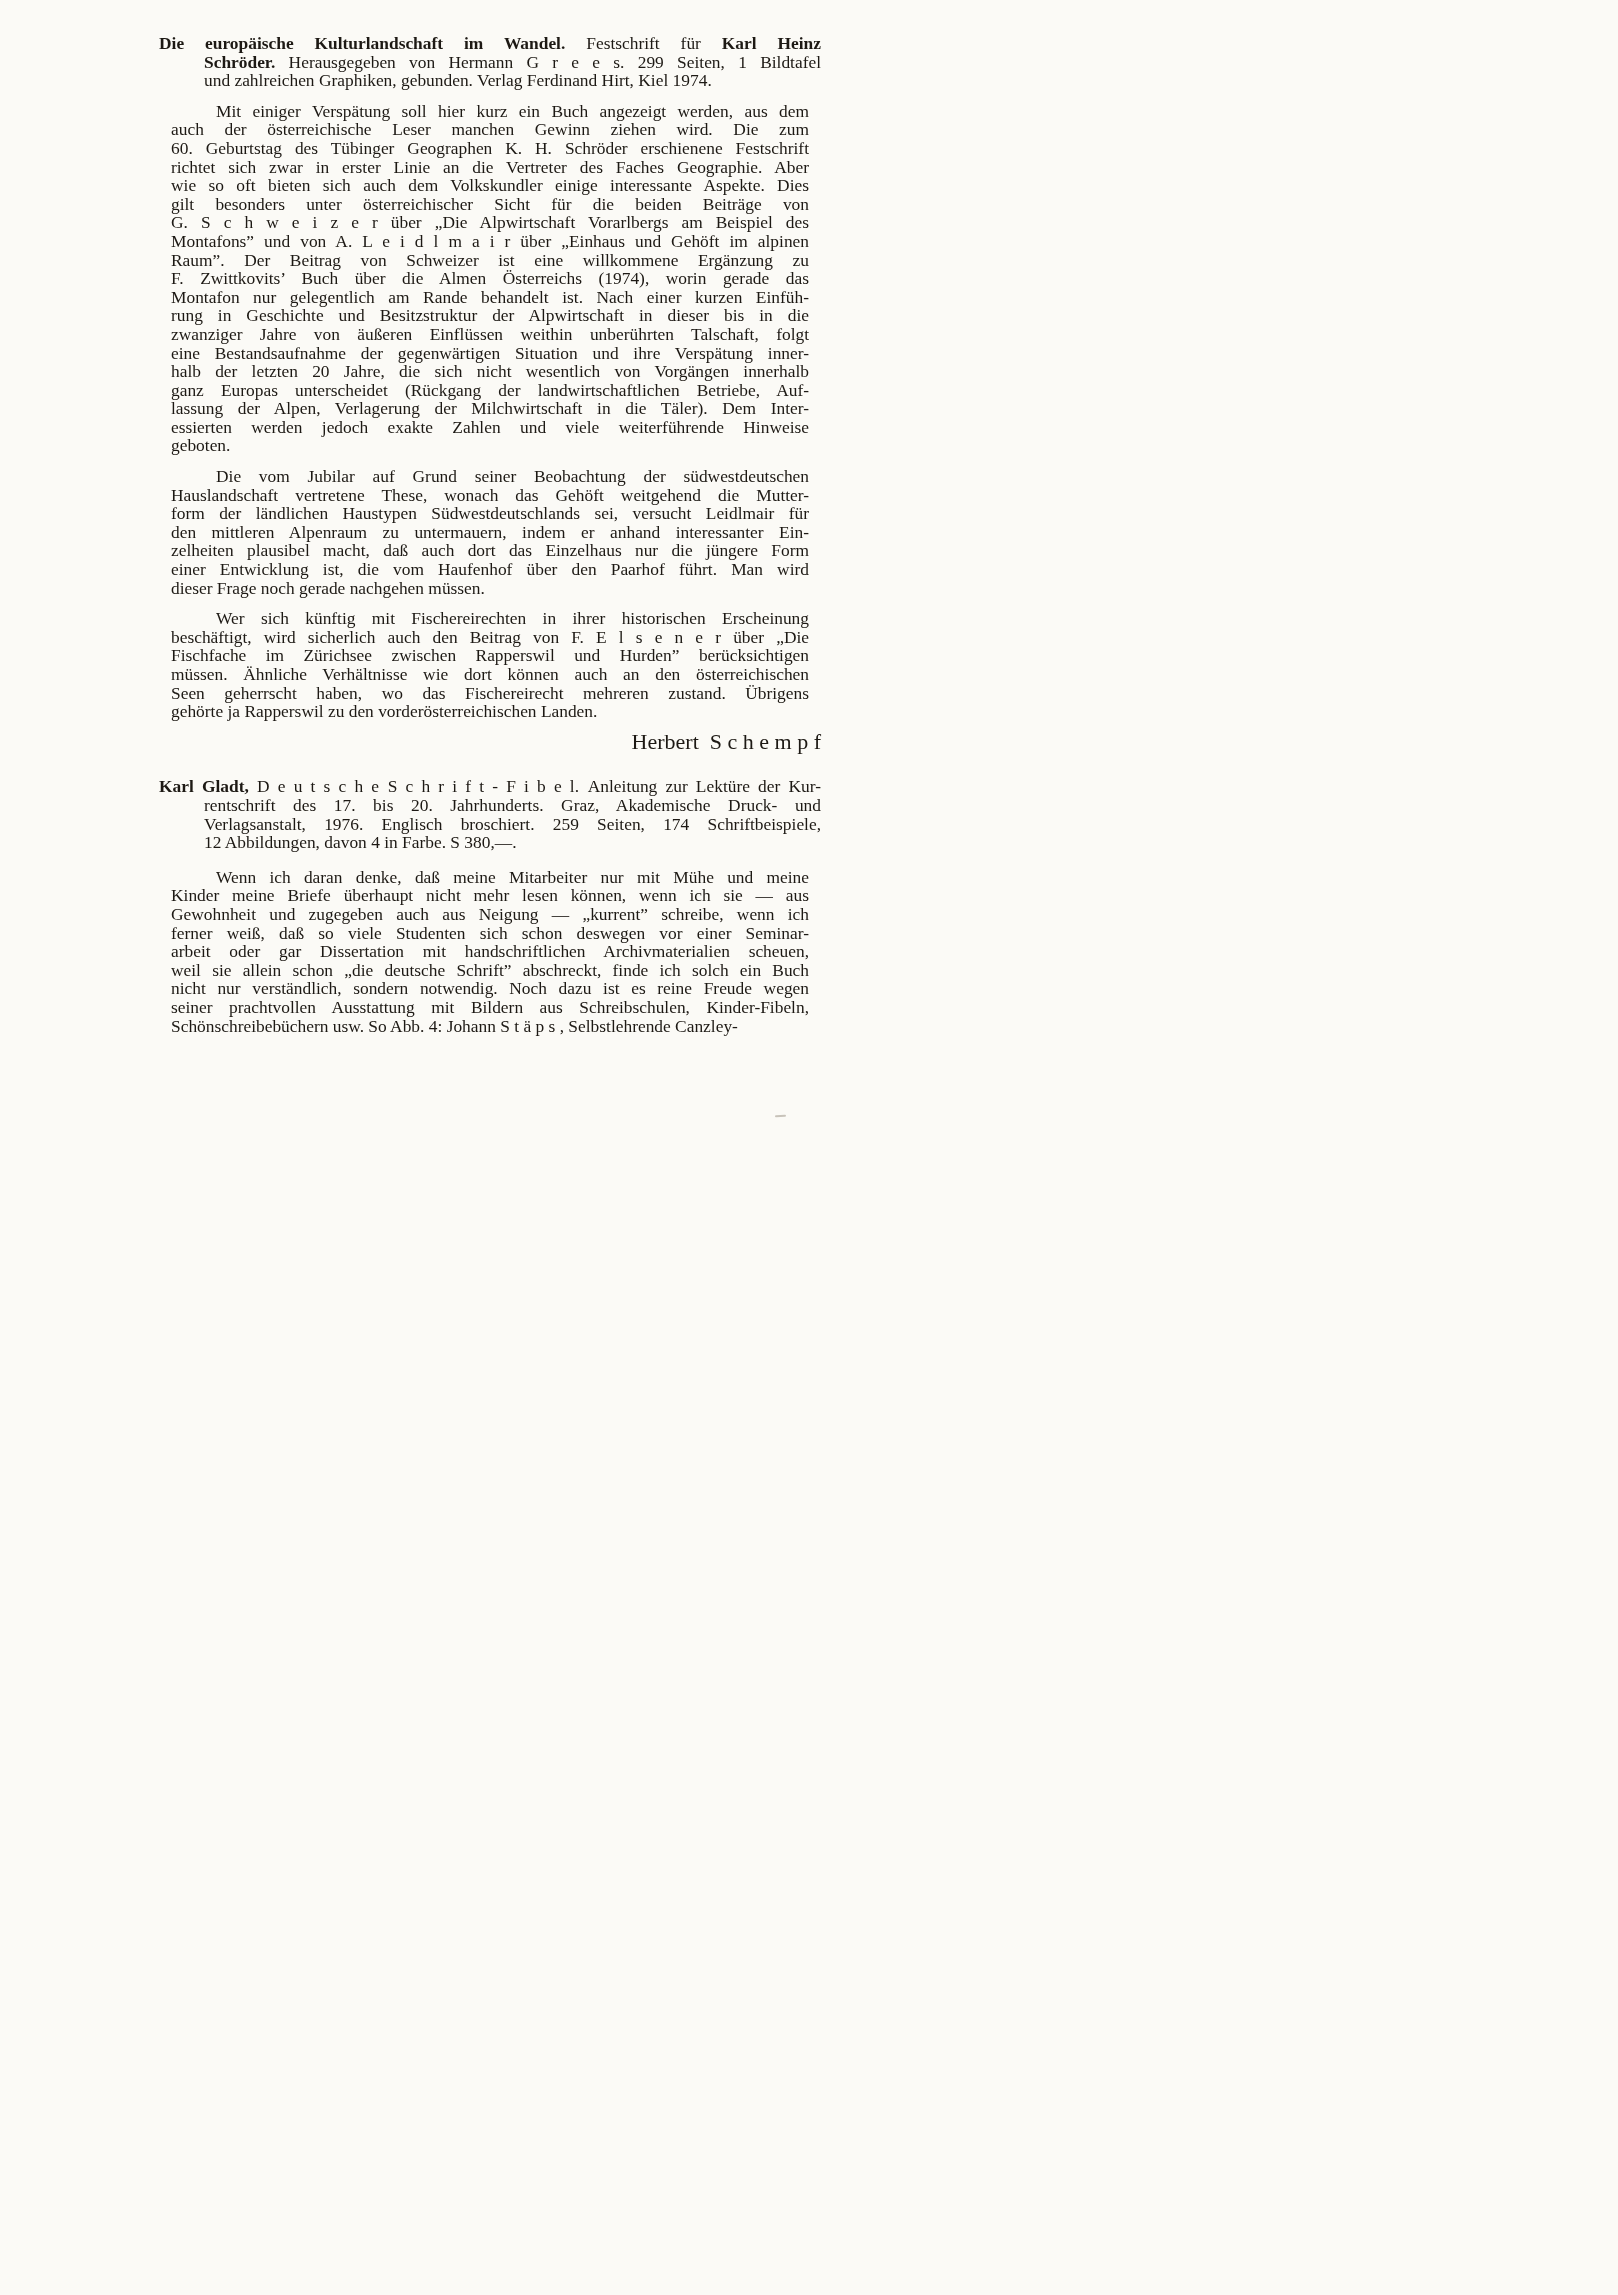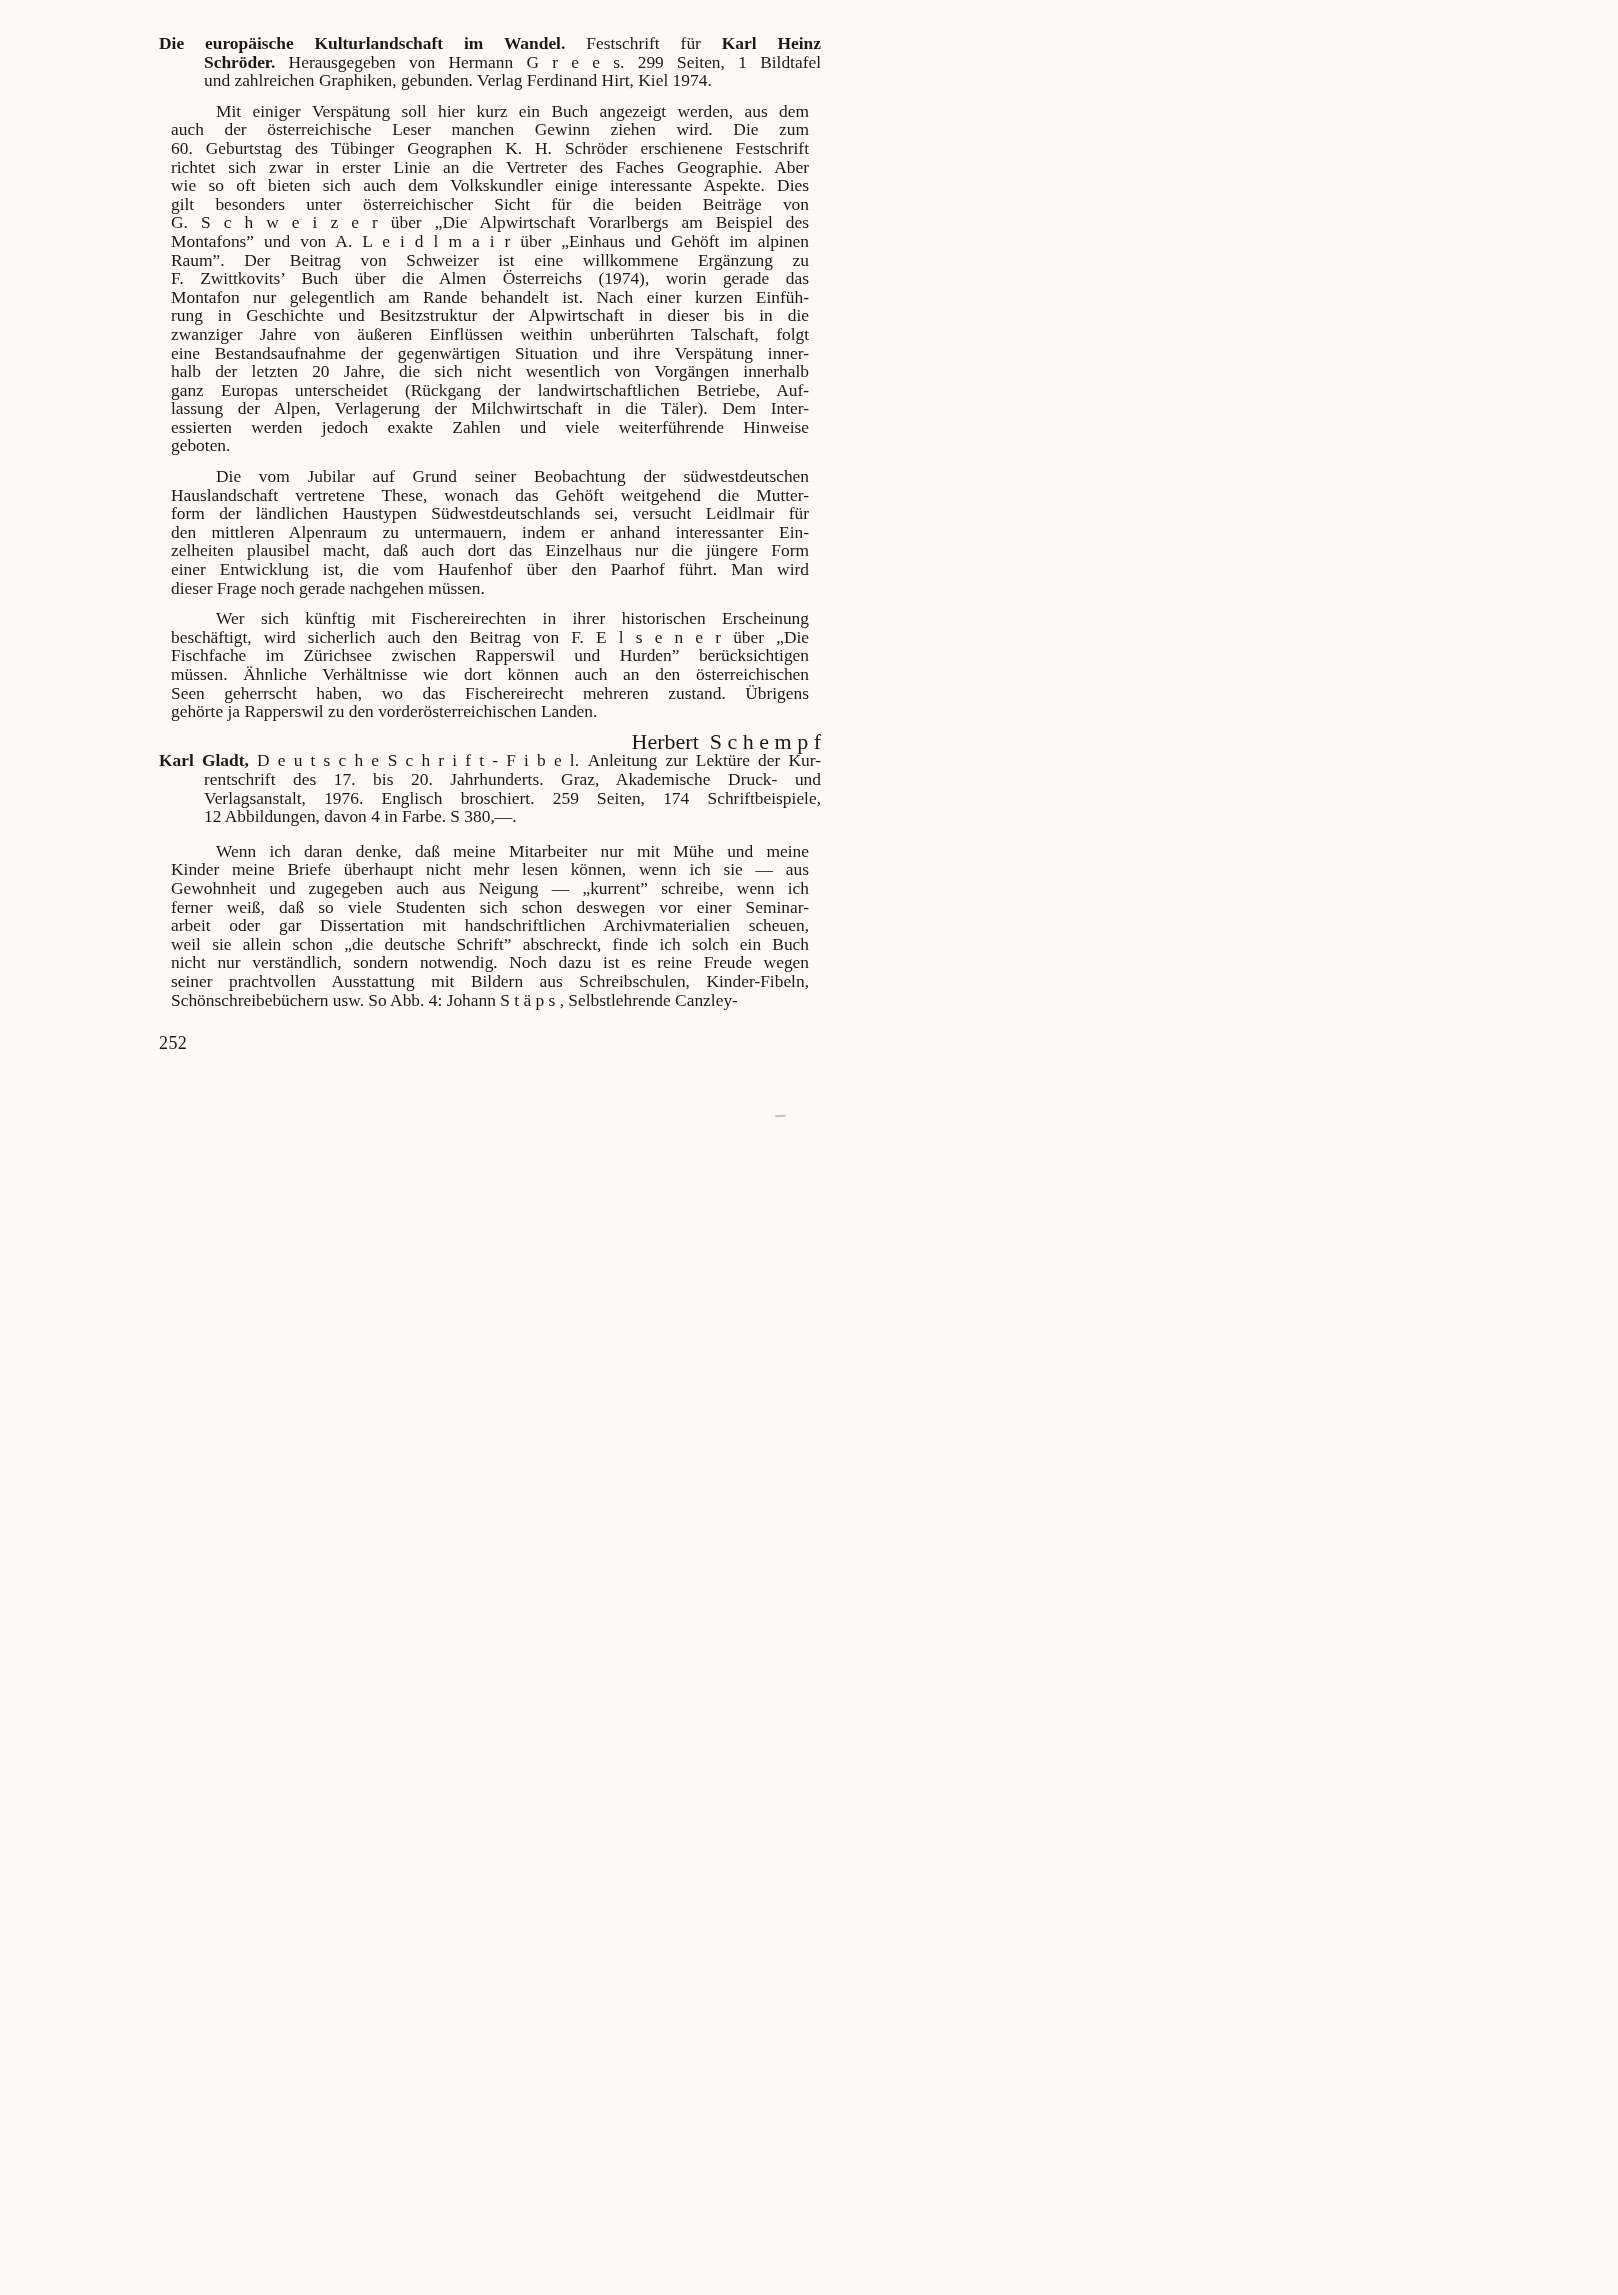--- a/index.html
+++ b/index.html
@@ -23,21 +23,21 @@
     width: 662px;
     font-size: 17.4px;
     line-height: 18.6px;
   }
   .line { text-align: justify; text-align-last: justify; }
   .line.last { text-align-last: left; }
   .line.hang { padding-left: 45px; }
   .line.indent { text-indent: 45px; }
   .bold { font-weight: bold; }
   .entry-heading { margin-bottom: 6.5px; }
-  .entry-heading.later { margin-bottom: 16px; }
+  .entry-heading.later { margin-top: 26px; margin-bottom: 16px; }
   .paragraph { margin: 12px; }
   .signature { text-align: right; margin-top: 1.6px; font-size: 22px; line-height: 18.6px; }
   .page-number {
     margin-top: 24px;
     font-size: 18px;
     letter-spacing: 0.4px;
   }
   .scan-artifact {
     position: absolute;
     left: 775px;
@@ -109,16 +109,15 @@
         <div class="line">Kinder meine Briefe überhaupt nicht mehr lesen können, wenn ich sie — aus</div>
         <div class="line">Gewohnheit und zugegeben auch aus Neigung — „kurrent” schreibe, wenn ich</div>
         <div class="line">ferner weiß, daß so viele Studenten sich schon deswegen vor einer Seminar-</div>
         <div class="line">arbeit oder gar Dissertation mit handschriftlichen Archivmaterialien scheuen,</div>
         <div class="line">weil sie allein schon „die deutsche Schrift” abschreckt, finde ich solch ein Buch</div>
         <div class="line">nicht nur verständlich, sondern notwendig. Noch dazu ist es reine Freude wegen</div>
         <div class="line">seiner prachtvollen Ausstattung mit Bildern aus Schreibschulen, Kinder-Fibeln,</div>
         <div class="line last">Schönschreibebüchern usw. So Abb. 4: Johann S t ä p s , Selbstlehrende Canzley-</div>
       </div>
     </div>
-  <div class="page-number">252</div>
   <div class="scan-artifact"></div>
 </div>
 
 
 </body></html>

